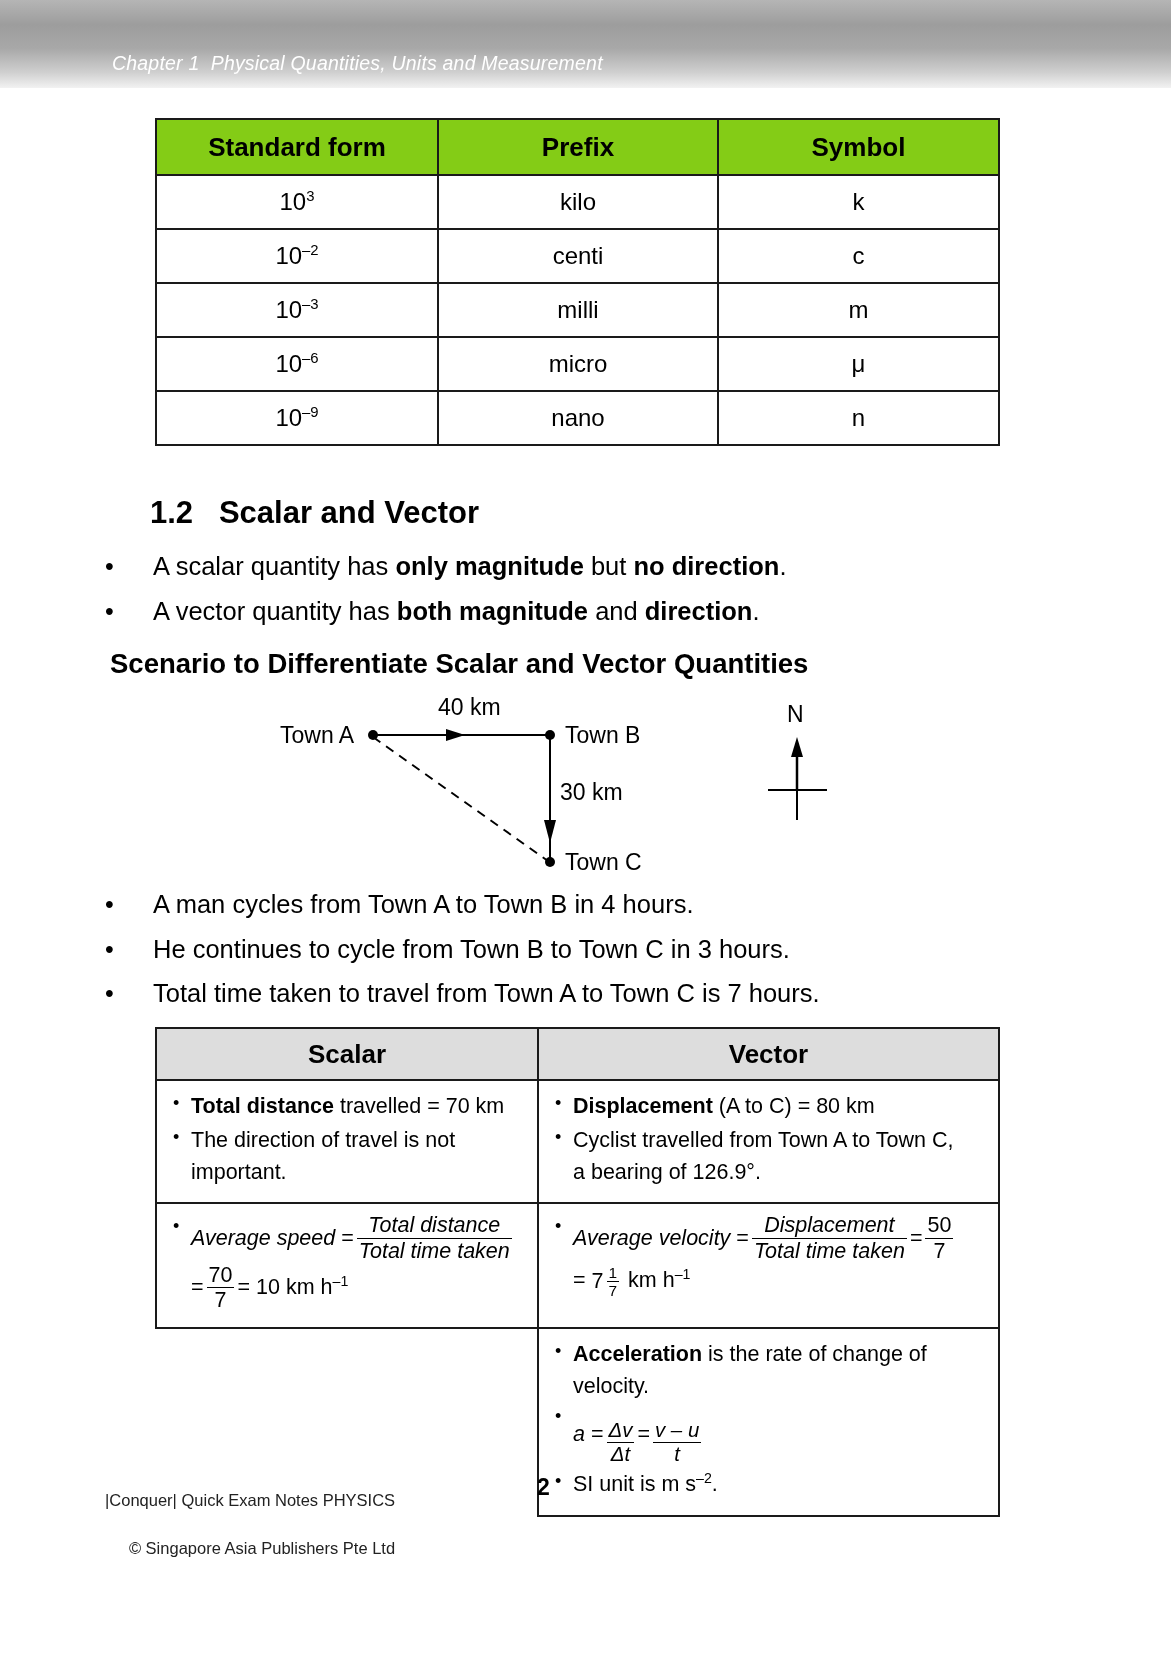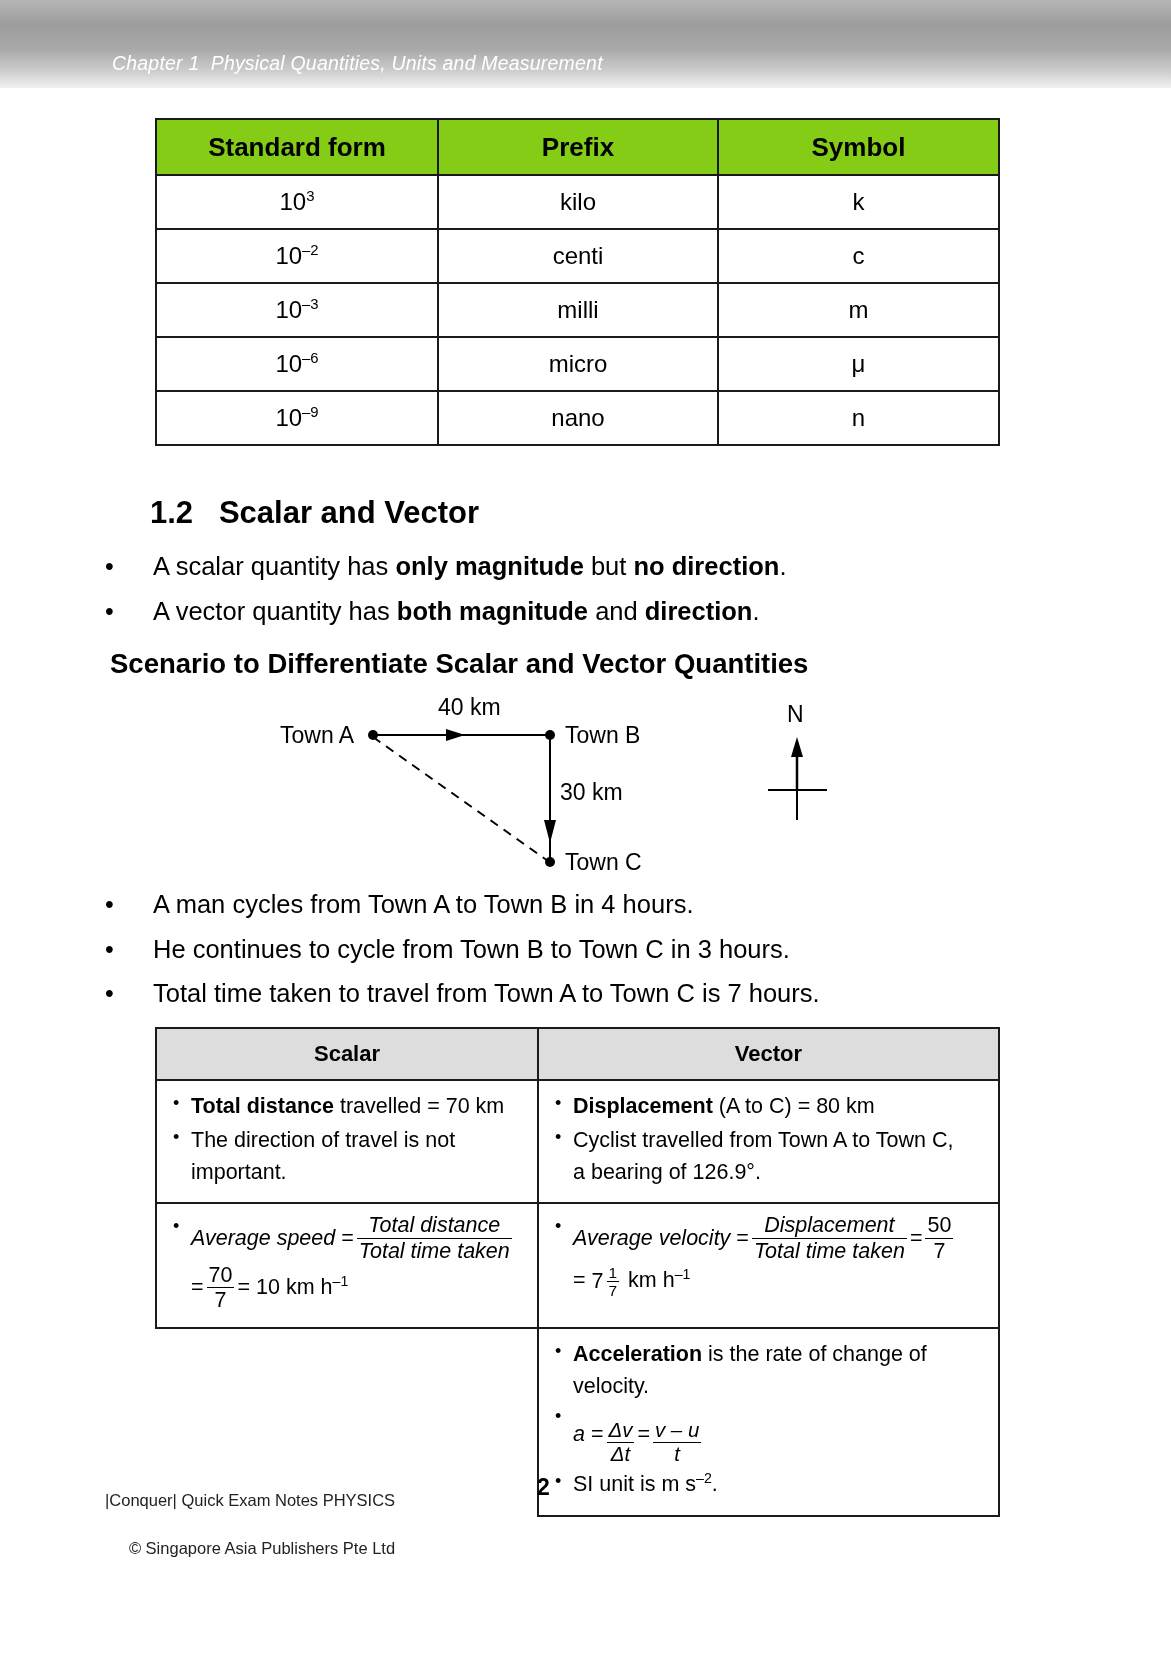--- a/index.html
+++ b/index.html
@@ -140,21 +140,21 @@
   .sv-table col.sc { width: 382px; }
   .sv-table col.vc { width: 461px; }
   .sv-table th, .sv-table td {
     border: 2px solid #1a1a1a;
     vertical-align: top;
     padding: 0;
   }
   .sv-table thead th {
     background: #dddddd;
     text-align: center;
-    font-size: 22px;
+    font-size: 26px;
     font-weight: bold;
     height: 50px;
     vertical-align: middle;
   }
   .sv-table td.noborder-all {
     border: none;
   }
   .cell-pad {
     padding: 10px 12px 12px 12px;
     font-size: 21.5px;

